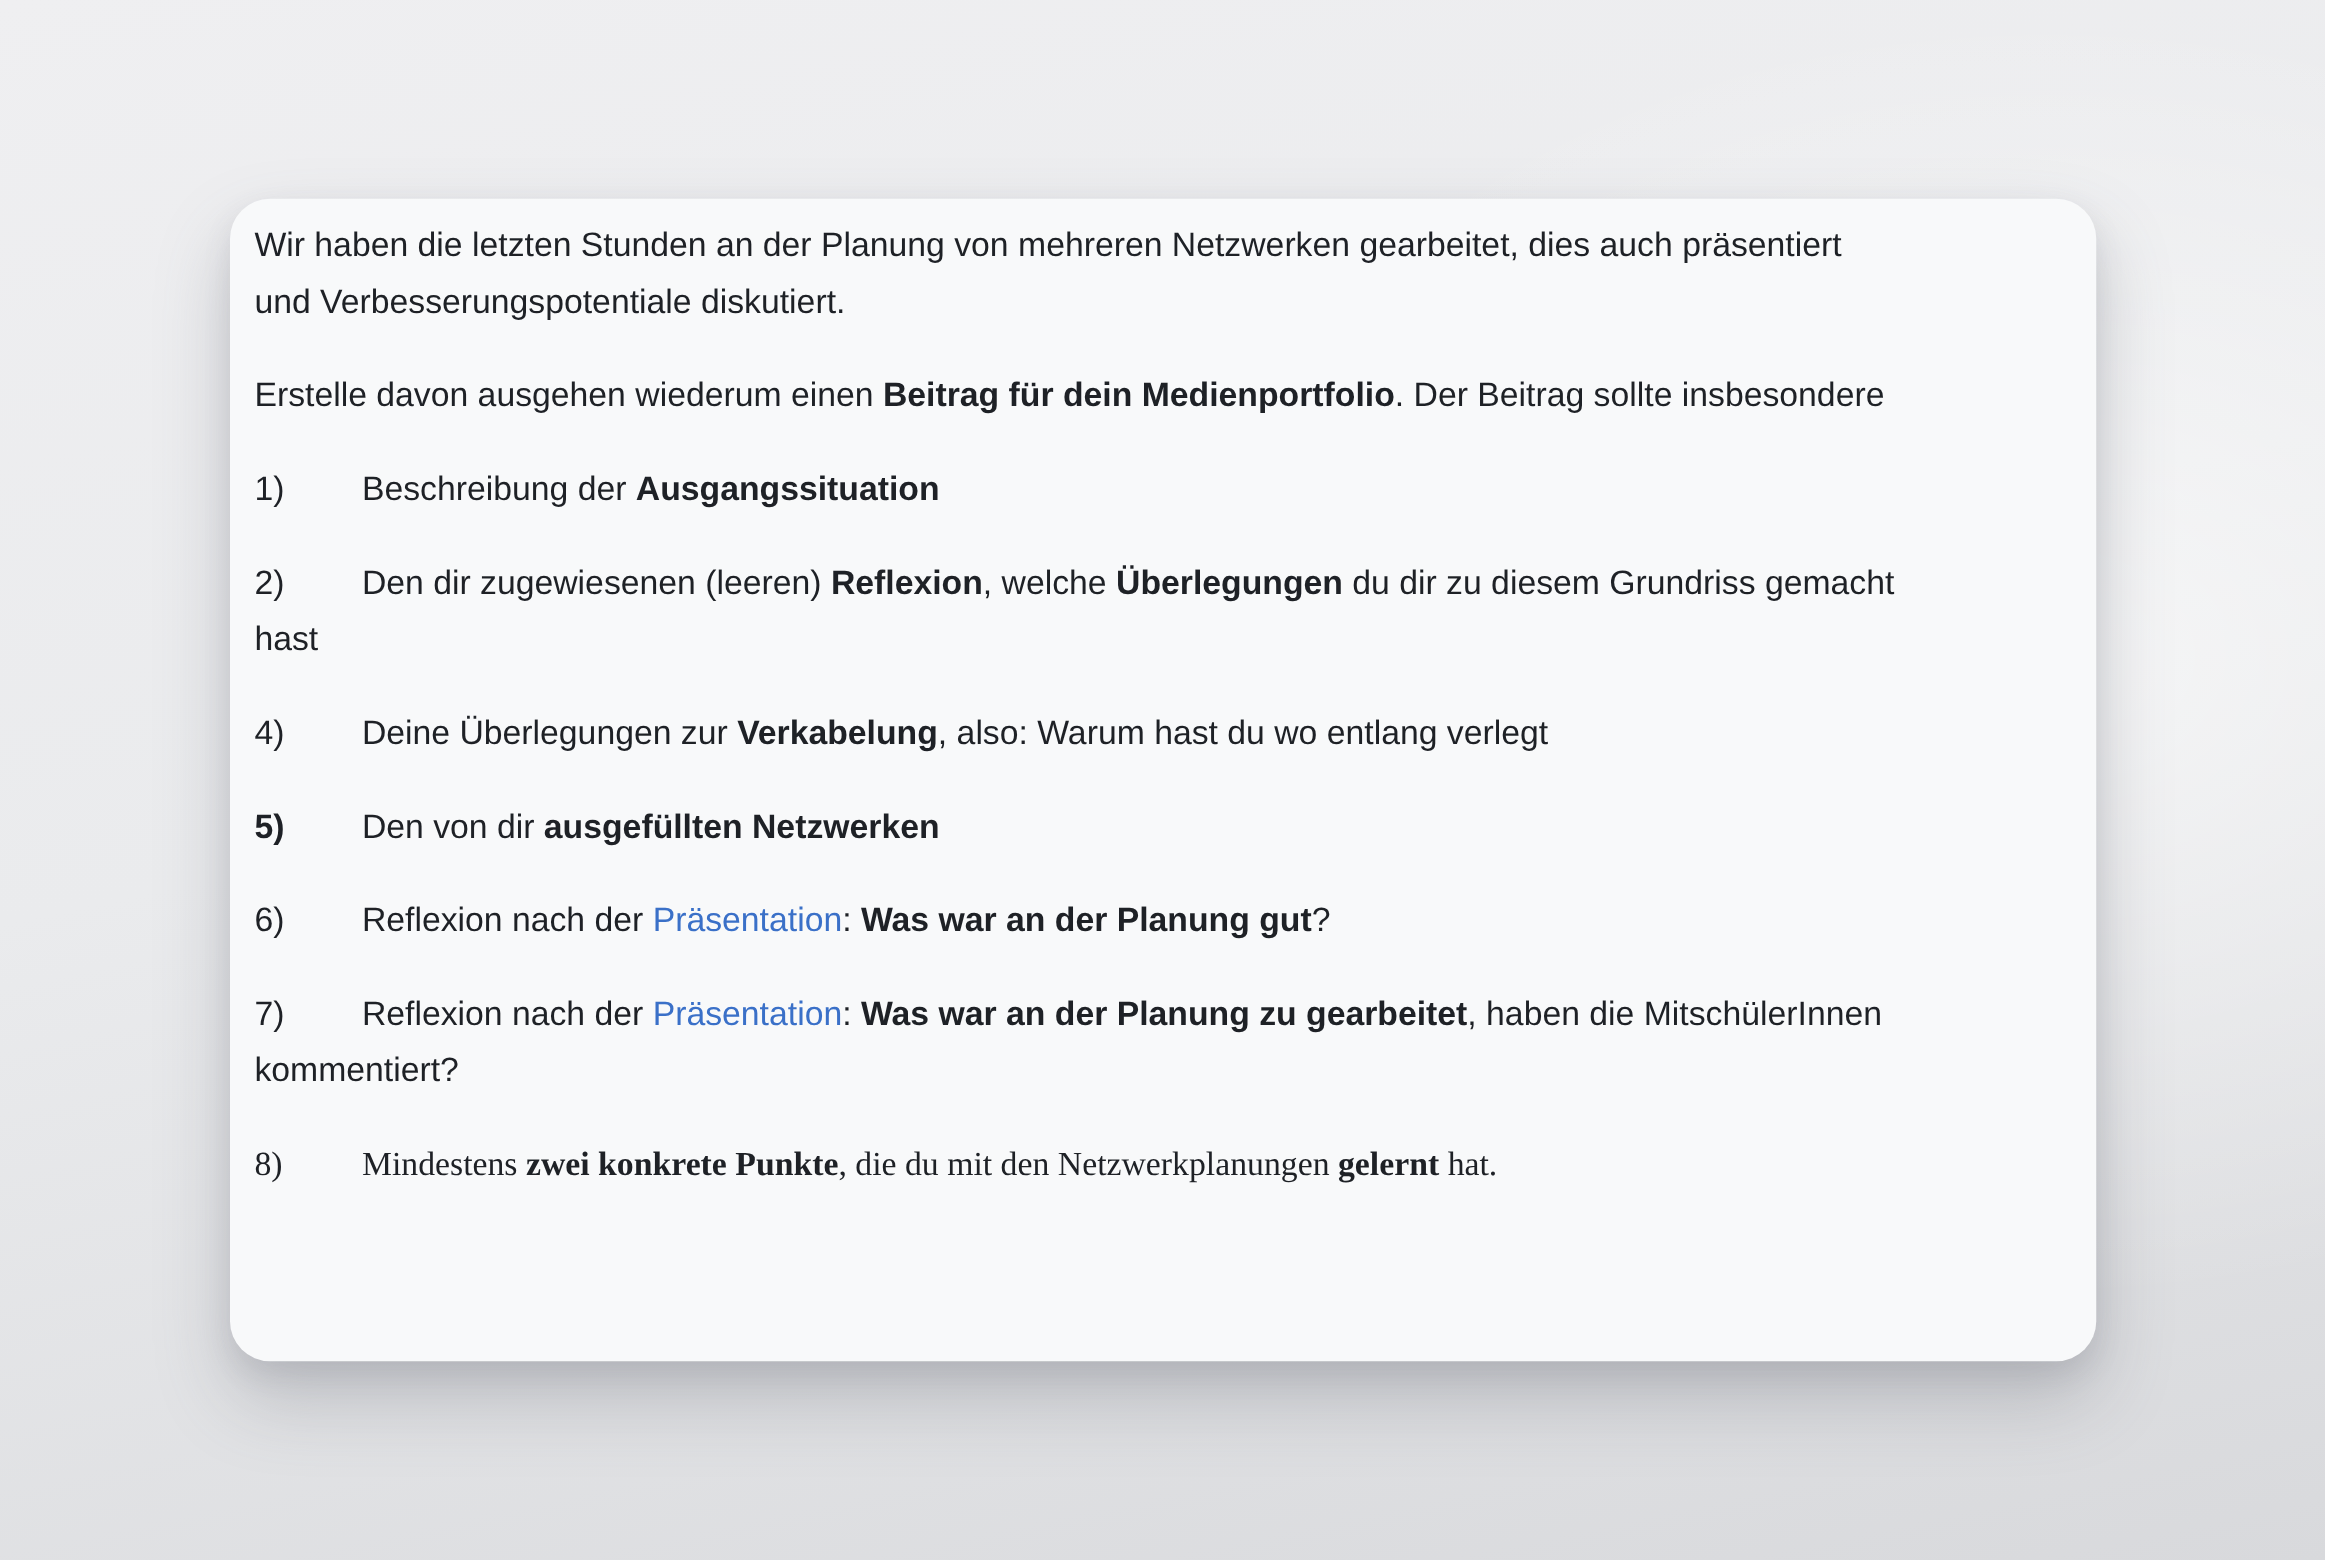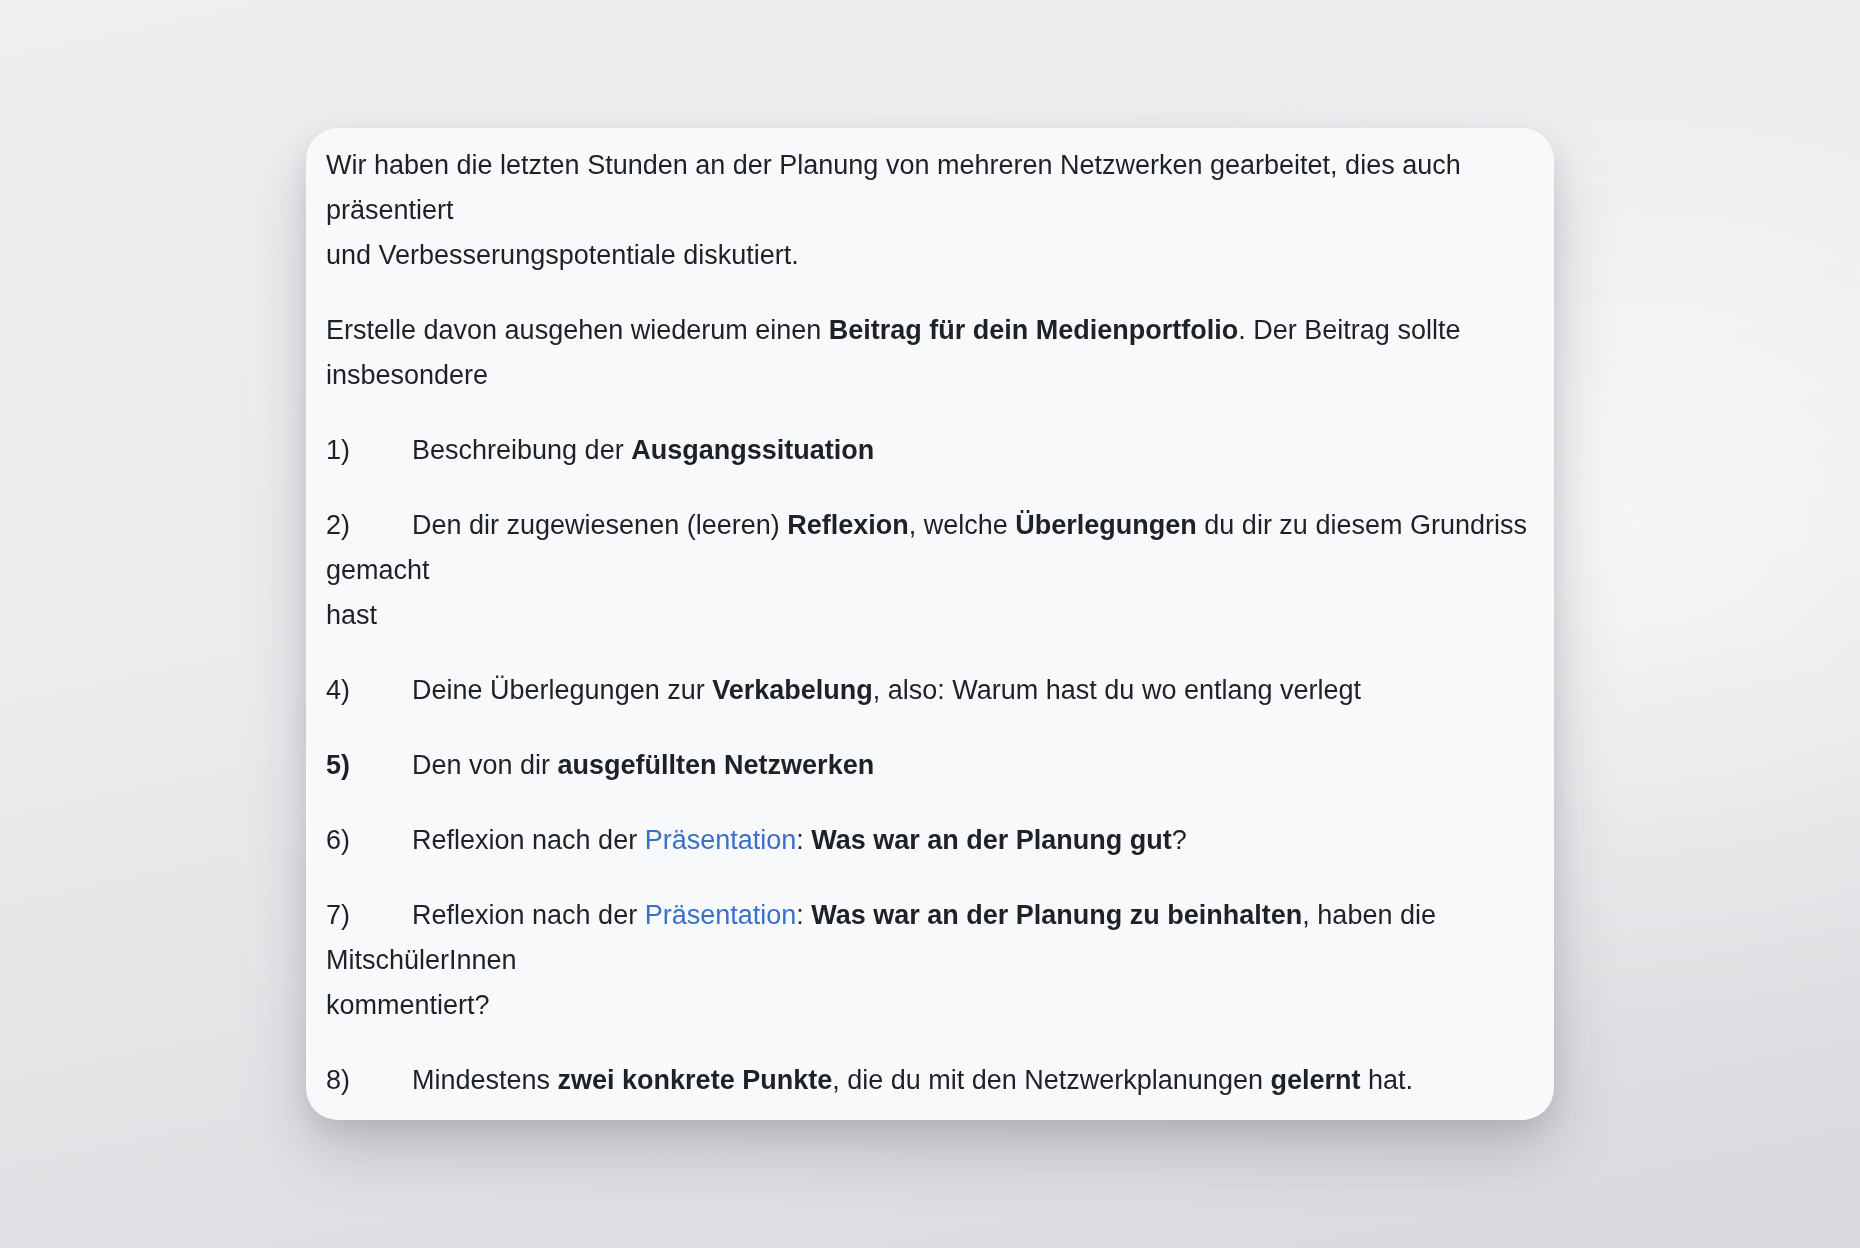--- a/index.html
+++ b/index.html
@@ -18,36 +18,36 @@
     display: flex;
     align-items: center;
     justify-content: center;
     background:
       radial-gradient(1100px 800px at 88% 42%, rgba(255,255,255,0.60), rgba(255,255,255,0) 65%),
       linear-gradient(168deg, #efeff1 0%, var(--page-bg-mid) 45%, var(--page-bg-dark) 100%);
     font-family: "Liberation Sans", sans-serif;
     overflow: hidden;
   }
   .card {
-    width: 1248px;
+    width: 1493px;
     min-height: 930px;
     padding: 15px 19px 15px 20px;
     border-radius: 32px;
     background: var(--card-bg);
     box-shadow:
       0 30px 60px rgba(88, 93, 104, 0.28),
       0 10px 22px rgba(88, 93, 104, 0.12);
   }
   .para {
     font-size: 27px;
     line-height: 45px;
     color: var(--text-color);
     margin: 0 0 30px 0;
   }
-  .para:last-child { margin-bottom: 2px; }
+  .para:last-child { margin-bottom: 2px; font-family: Liberation Serif, serif; }
   .num {
     display: inline-block;
     width: 86px;
   }
   .b { font-weight: bold; }
   .link {
     color: var(--link-color);
     text-decoration: none;
     cursor: pointer;
   }
@@ -57,16 +57,16 @@
 
 <div class="card">
   <div id="doc">
       <p class="para"><span>Wir haben die letzten Stunden an der Planung von mehreren Netzwerken gearbeitet, dies auch präsentiert</span><br><span>und Verbesserungspotentiale diskutiert.</span></p>
       <p class="para"><span>Erstelle davon ausgehen wiederum einen </span><span class="b">Beitrag für dein Medienportfolio</span><span>. Der Beitrag sollte insbesondere</span><br></p>
       <p class="para"><span class="num">1)</span><span>Beschreibung der </span><span class="b">Ausgangssituation</span></p>
       <p class="para"><span class="num">2)</span><span>Den dir zugewiesenen (leeren) </span><span class="b">Reflexion</span><span>, welche </span><span class="b">Überlegungen</span><span> du dir zu diesem Grundriss gemacht</span><br><span>hast</span></p>
       <p class="para"><span class="num">4)</span><span>Deine Überlegungen zur </span><span class="b">Verkabelung</span><span>, also: Warum hast du wo entlang verlegt</span></p>
       <p class="para"><span class="num b">5)</span><span>Den von dir </span><span class="b">ausgefüllten Netzwerken</span></p>
       <p class="para"><span class="num">6)</span><span>Reflexion nach der </span><span class="link">Präsentation</span><span>: </span><span class="b">Was war an der Planung gut</span><span>?</span></p>
-      <p class="para"><span class="num">7)</span><span>Reflexion nach der </span><span class="link">Präsentation</span><span>: </span><span class="b">Was war an der Planung zu beinhalten</span><span>, haben die MitschülerInnen</span><br><span>kommentiert?</span></p>
+      <p class="para"><span class="num">7)</span><span>Reflexion nach der </span><span class="link">Präsentation</span><span>: </span><span class="b">Was war an der Planung zu gearbeitet</span><span>, haben die MitschülerInnen</span><br><span>kommentiert?</span></p>
       <p class="para"><span class="num">8)</span><span>Mindestens </span><span class="b">zwei konkrete Punkte</span><span>, die du mit den Netzwerkplanungen </span><span class="b">gelernt</span><span> hat.</span></p>
     </div>
 </div>
 
 </body></html>

